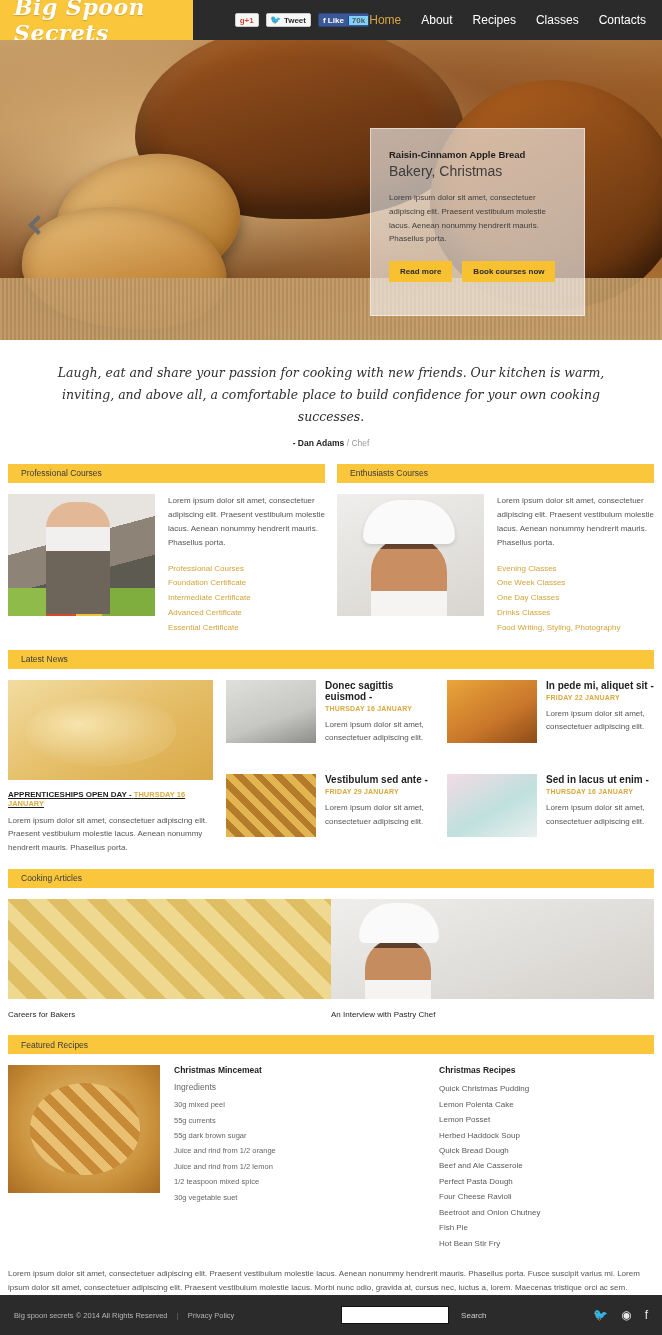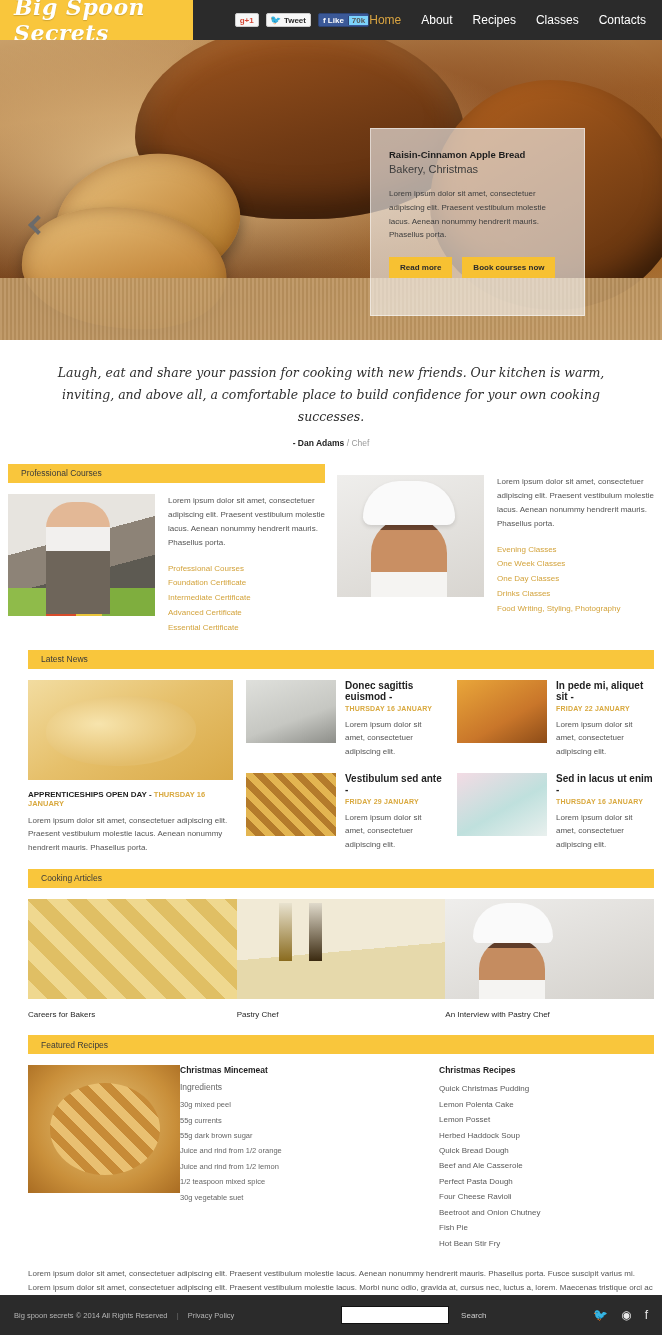--- a/index.html
+++ b/index.html
@@ -59,36 +59,36 @@
     background:repeating-linear-gradient(90deg,#c7a271 0 2px,#b8925f 2px 4px),
                repeating-linear-gradient(0deg,rgba(0,0,0,.05) 0 2px,transparent 2px 4px);
     opacity:.92; }
   .hero-arrow { position:absolute; left:22px; top:172px; width:26px; height:26px; cursor:pointer;
     display:flex; align-items:center; justify-content:center; }
   .hero-arrow span { display:block; width:14px; height:14px; border-left:4px solid #6b6b6b; border-bottom:4px solid #6b6b6b;
     transform:rotate(45deg); margin-left:5px; }
   .caption { position:absolute; left:370px; top:88px; width:215px; height:188px;
     background:rgba(245,245,245,.62); border:1px solid rgba(255,255,255,.5); padding:20px 18px 0 18px; }
   .cap-title { font-size:9.5px; font-weight:bold; color:#1d1d1d; }
-  .cap-sub { font-size:11px; color:#3c3c3c; margin-top:3px; }
+  .cap-sub { font-size:14px; color:#3c3c3c; margin-top:3px; }
   .cap-body { font-size:8px; color:#3d3d3d; line-height:1.72; margin-top:12px; }
   .cap-btns { display:flex; gap:10px; margin-top:15px; }
   .cap-btn { background:#f7c132; color:#2b2b2b; font-size:8px; font-weight:bold; padding:6px 11px; cursor:pointer; }
 
   
   .quote-wrap { text-align:center; padding:22px 40px 16px 40px; }
   .quote { font-family:"DejaVu Serif", serif; font-style:italic; font-size:12.5px; color:#2e2e2e; line-height:1.75; }
   .quote-by { margin-top:10px; font-size:8.5px; }
   .quote-by b { color:#222; }
   .quote-by span { color:#999;text-align:center; }
 
   
   .bar { background:#f9c63c; height:19px; display:flex; align-items:center;
     padding-left:13px; font-size:8.5px; color:#3a3a3a; margin:0 8px; }
-  .sec { margin-top:14px;margin-left:20px; }
+  .sec { margin-top:14px; }
 
   
   .courses { display:flex; gap:12px; padding:0 8px; }
   .course-col { flex:1; }
   .course-body { display:flex; gap:13px; margin-top:11px; }
   .ph { flex:0 0 147px; height:122px; }
   .ph-chefgirl { background:linear-gradient(165deg,#e7e4df 0 38%,#8d8377 38% 62%,#5d5a52 62% 100%); position:relative; overflow:hidden; }
   .ph-chefgirl:after { content:''; position:absolute; left:38px; top:8px; width:64px; height:112px;
     background:linear-gradient(180deg,#e3b896 0 22%,#f2f0ee 22% 44%,#6e655a 44% 100%); border-radius:26px 26px 0 0; }
   .ph-chefgirl:before { content:''; position:absolute; left:0; bottom:0; width:100%; height:28px;
@@ -104,21 +104,21 @@
   .course-links a { display:block; font-size:8px; color:#d3a33c; text-decoration:none; line-height:1.85; cursor:pointer; }
 
   
   .news { display:flex; gap:13px; padding:11px 8px 0 8px; }
   .news-main { flex:0 0 205px; }
   .news-main-img { width:205px; height:100px; background:linear-gradient(150deg,#f2dca0,#e6c06b 48%,#d9a947);
     position:relative; overflow:hidden; }
   .news-main-img:after { content:''; position:absolute; left:18px; top:16px; width:150px; height:70px;
     background:radial-gradient(ellipse at 35% 40%,#f7e4ad,#e3bd6a 70%); border-radius:50% 46% 50% 46%; }
   .news-main-title { margin-top:10px; font-size:8px; font-weight:bold; color:#1f1f1f;
-    cursor:pointer; }
+    text-decoration:underline; cursor:pointer; }
   .news-main-title .dt { color:#d9a93f; text-decoration:none; font-size:7.5px; }
   .news-main-p { font-size:8px; color:#555; line-height:1.72; margin-top:6px; }
   .news-grid { flex:1; display:grid; grid-template-columns:1fr 1fr; gap:11px 14px; }
   .ni { display:flex; gap:9px; }
   .ni-img { flex:0 0 90px; height:63px; }
   .ni1 { background:linear-gradient(160deg,#dfe0dc,#c6c7c2 60%,#8d8e89); }
   .ni2 { background:linear-gradient(150deg,#e9a63a,#c9762a 60%,#8d4c18); }
   .ni3 { background:repeating-linear-gradient(45deg,#e3b551 0 7px,#b47b2b 7px 14px); }
   .ni4 { background:linear-gradient(150deg,#f3dbe4,#bfe0dd 55%,#e9f0ee); }
   .ni-body { flex:1; }
@@ -136,21 +136,21 @@
   .a2:before { content:''; position:absolute; left:72px; top:4px; width:13px; height:58px; background:linear-gradient(180deg,#e0dacb,#3b2a10); }
   .a3 { background:linear-gradient(160deg,#efeeec,#d4d1cc); position:relative; overflow:hidden; }
   .a3:after { content:''; position:absolute; left:28px; top:4px; width:80px; height:40px; background:#fafafa; border-radius:42px 42px 8px 8px; }
   .a3:before { content:''; position:absolute; left:34px; top:40px; width:66px; height:62px;
     background:linear-gradient(180deg,#5f3d2a 0 14%,#c58c60 14% 66%,#f5f4f2 66% 100%); border-radius:30px 30px 0 0; }
   .a4 { background:linear-gradient(155deg,#c98a5b,#9d5c2f 62%,#7b4420); position:relative; overflow:hidden; }
   .a4:after { content:''; position:absolute; left:0; bottom:0; width:100%; height:30px; background:rgba(255,255,255,.4); }
   .art-cap { font-size:8px; color:#1f1f1f; margin-top:10px; line-height:1.55; cursor:pointer; }
 
   
-  .fr { display:flex; padding:11px 8px 0 8px; }
+  .fr { display:flex; gap:14px; padding:11px 8px 0 8px; }
   .fr-img { flex:0 0 152px; height:128px; background:radial-gradient(ellipse at 50% 46%,#e7c880,#c98f3a 66%,#a96c22);
     position:relative; overflow:hidden; }
   .fr-img:after { content:''; position:absolute; left:22px; top:18px; width:110px; height:92px;
     background:repeating-linear-gradient(45deg,#e9c071 0 9px,#c78b37 9px 18px); border-radius:50%; }
   .fr-mid { flex:1; }
   .fr-h { font-size:8.5px; font-weight:bold; color:#1f1f1f; }
   .fr-sub { font-size:8.5px; color:#666; margin-top:7px; }
   .ing-cols { display:flex; gap:22px; margin-top:5px; }
   .ing-col { flex:1; }
   .ing-col li { list-style:none; font-size:7.5px; color:#666; line-height:2.05; }
@@ -250,20 +250,21 @@
           <a>Foundation Certificate</a>
           <a>Intermediate Certificate</a>
           <a>Advanced Certificate</a>
           <a>Essential Certificate</a>
         </div>
       </div>
     </div>
   </div>
 
   <div class="course-col">
+    <div class="bar" style="margin:0">Enthusiasts Courses</div>
     <div class="course-body">
       <div class="ph ph-chefman"></div>
       <div class="course-text">
         <div class="course-p">Lorem ipsum dolor sit amet, consectetuer adipiscing elit. Praesent vestibulum molestie lacus. Aenean nonummy hendrerit mauris. Phasellus porta.</div>
         <div class="course-links">
           <a>Evening Classes</a>
           <a>One Week Classes</a>
           <a>One Day Classes</a>
           <a>Drinks Classes</a>
           <a>Food Writing, Styling, Photography</a>
@@ -321,24 +322,20 @@
     </div>
   </div>
 </div>
 
 <div class="sec">
   <div class="bar">Cooking Articles</div>
   <div class="arts">
     <div class="art">
       <div class="art-img a1"></div>
       <div class="art-cap">Careers for Bakers</div>
-    </div>
-    <div class="art">
-      <div class="art-img a2"></div>
-      <div class="art-cap">Pastry Chef</div>
     </div>
     <div class="art">
       <div class="art-img a3"></div>
       <div class="art-cap">An Interview with Pastry Chef</div>
     </div>
   </div>
 </div>
 
 <div class="sec">
   <div class="bar">Featured Recipes</div>

